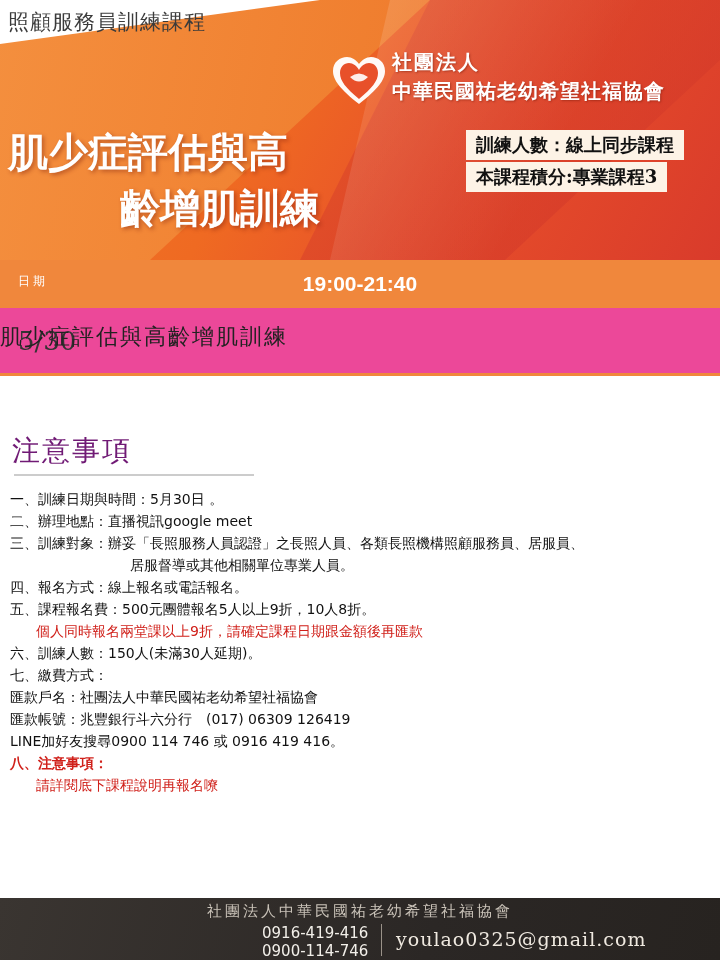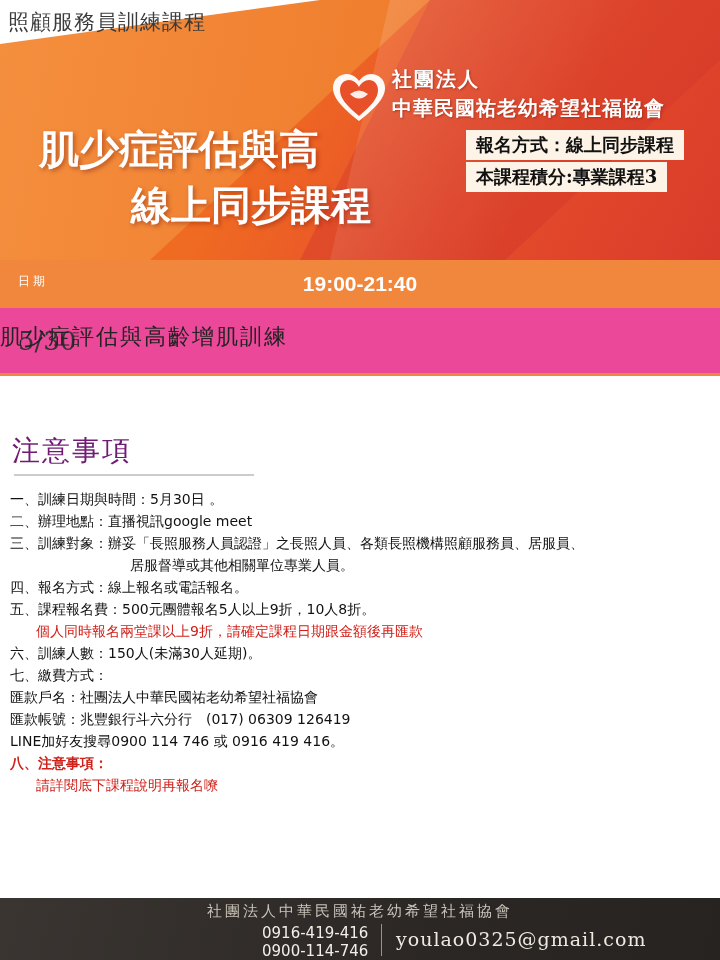--- a/index.html
+++ b/index.html
@@ -70,33 +70,32 @@
     letter-spacing: 1px;
     font-family: "DejaVu Serif", serif;
     white-space: nowrap;
   }
 
   .title-block {
     position: absolute;
     left: 8px; top: 125px;
     width: 400px;
     color: #ffffff;
-    font-family: Liberation Mono, monospace;
+    font-family: Liberation Serif, serif;
     font-weight: bold;
     font-size: 40px;
     line-height: 56px;
     text-shadow: 2px 2px 4px rgba(120,25,10,.45);
-    margin-left: 31px;
   }
   .title-line2 { text-align: center; padding-left: 24px; }
 
   
   .org-logo {
     position: absolute;
-    left: 330px; top: 68px;
+    left: 330px; top: 51px;
     width: 380px; height: 60px;
   }
   .heart-mark {
     position: absolute;
     left: 0; top: 4px;
     width: 58px; height: 52px;
   }
   .org-name {
     position: absolute;
     left: 62px; top: -2px;
@@ -260,36 +259,36 @@
     <div class="hdr-orange-main"></div>
     <div class="hdr-wedge-light"></div>
     <div class="hdr-wedge-dark"></div>
     <div class="hdr-diag-sheen"></div>
     <div class="hdr-topline"></div>
 
     <div class="course-kicker">照顧服務員訓練課程</div>
 
     <div class="title-block">
       <div>肌少症評估與高</div>
-      <div class="title-line2">線上同步課程</div>
+      <div class="title-line2">齡增肌訓練</div>
     </div>
 
     <div class="org-logo">
       <svg class="heart-mark" viewBox="0 0 58 52">
         <path d="M29 49 C10 34 3 25 3 16 C3 7 10 2 17 2 C22 2 26 5 29 9 C32 5 36 2 41 2 C48 2 55 7 55 16 C55 25 48 34 29 49 Z" fill="#ffffff" opacity="0.96"></path>
         <path d="M29 44 C16 33 10 26 10 18 C10 12 14 8 19 8 C23 8 27 11 29 15 C31 11 35 8 39 8 C44 8 48 12 48 18 C48 26 42 33 29 44 Z" fill="#e8502a"></path>
         <path d="M20 22 q9 -7 18 0 q-9 9 -18 0 Z" fill="#ffffff" opacity="0.9"></path>
       </svg>
       <div class="org-name">
         <div class="l1">社團法人</div>
         <div class="l2">中華民國祐老幼希望社福協會</div>
       </div>
     </div>
 
-    <div class="info-box loc">報名方式：線上同步課程</div>
+    <div class="info-box loc">訓練人數：線上同步課程</div>
     <div class="info-box credit">本課程積分:專業課程3</div>
   </div>
 
   <div class="timebar">
     <div class="label">日期</div>
     <div class="time">19:00-21:40</div>
   </div>
 
   <div class="session-row">
     <div class="date">5/30</div>

